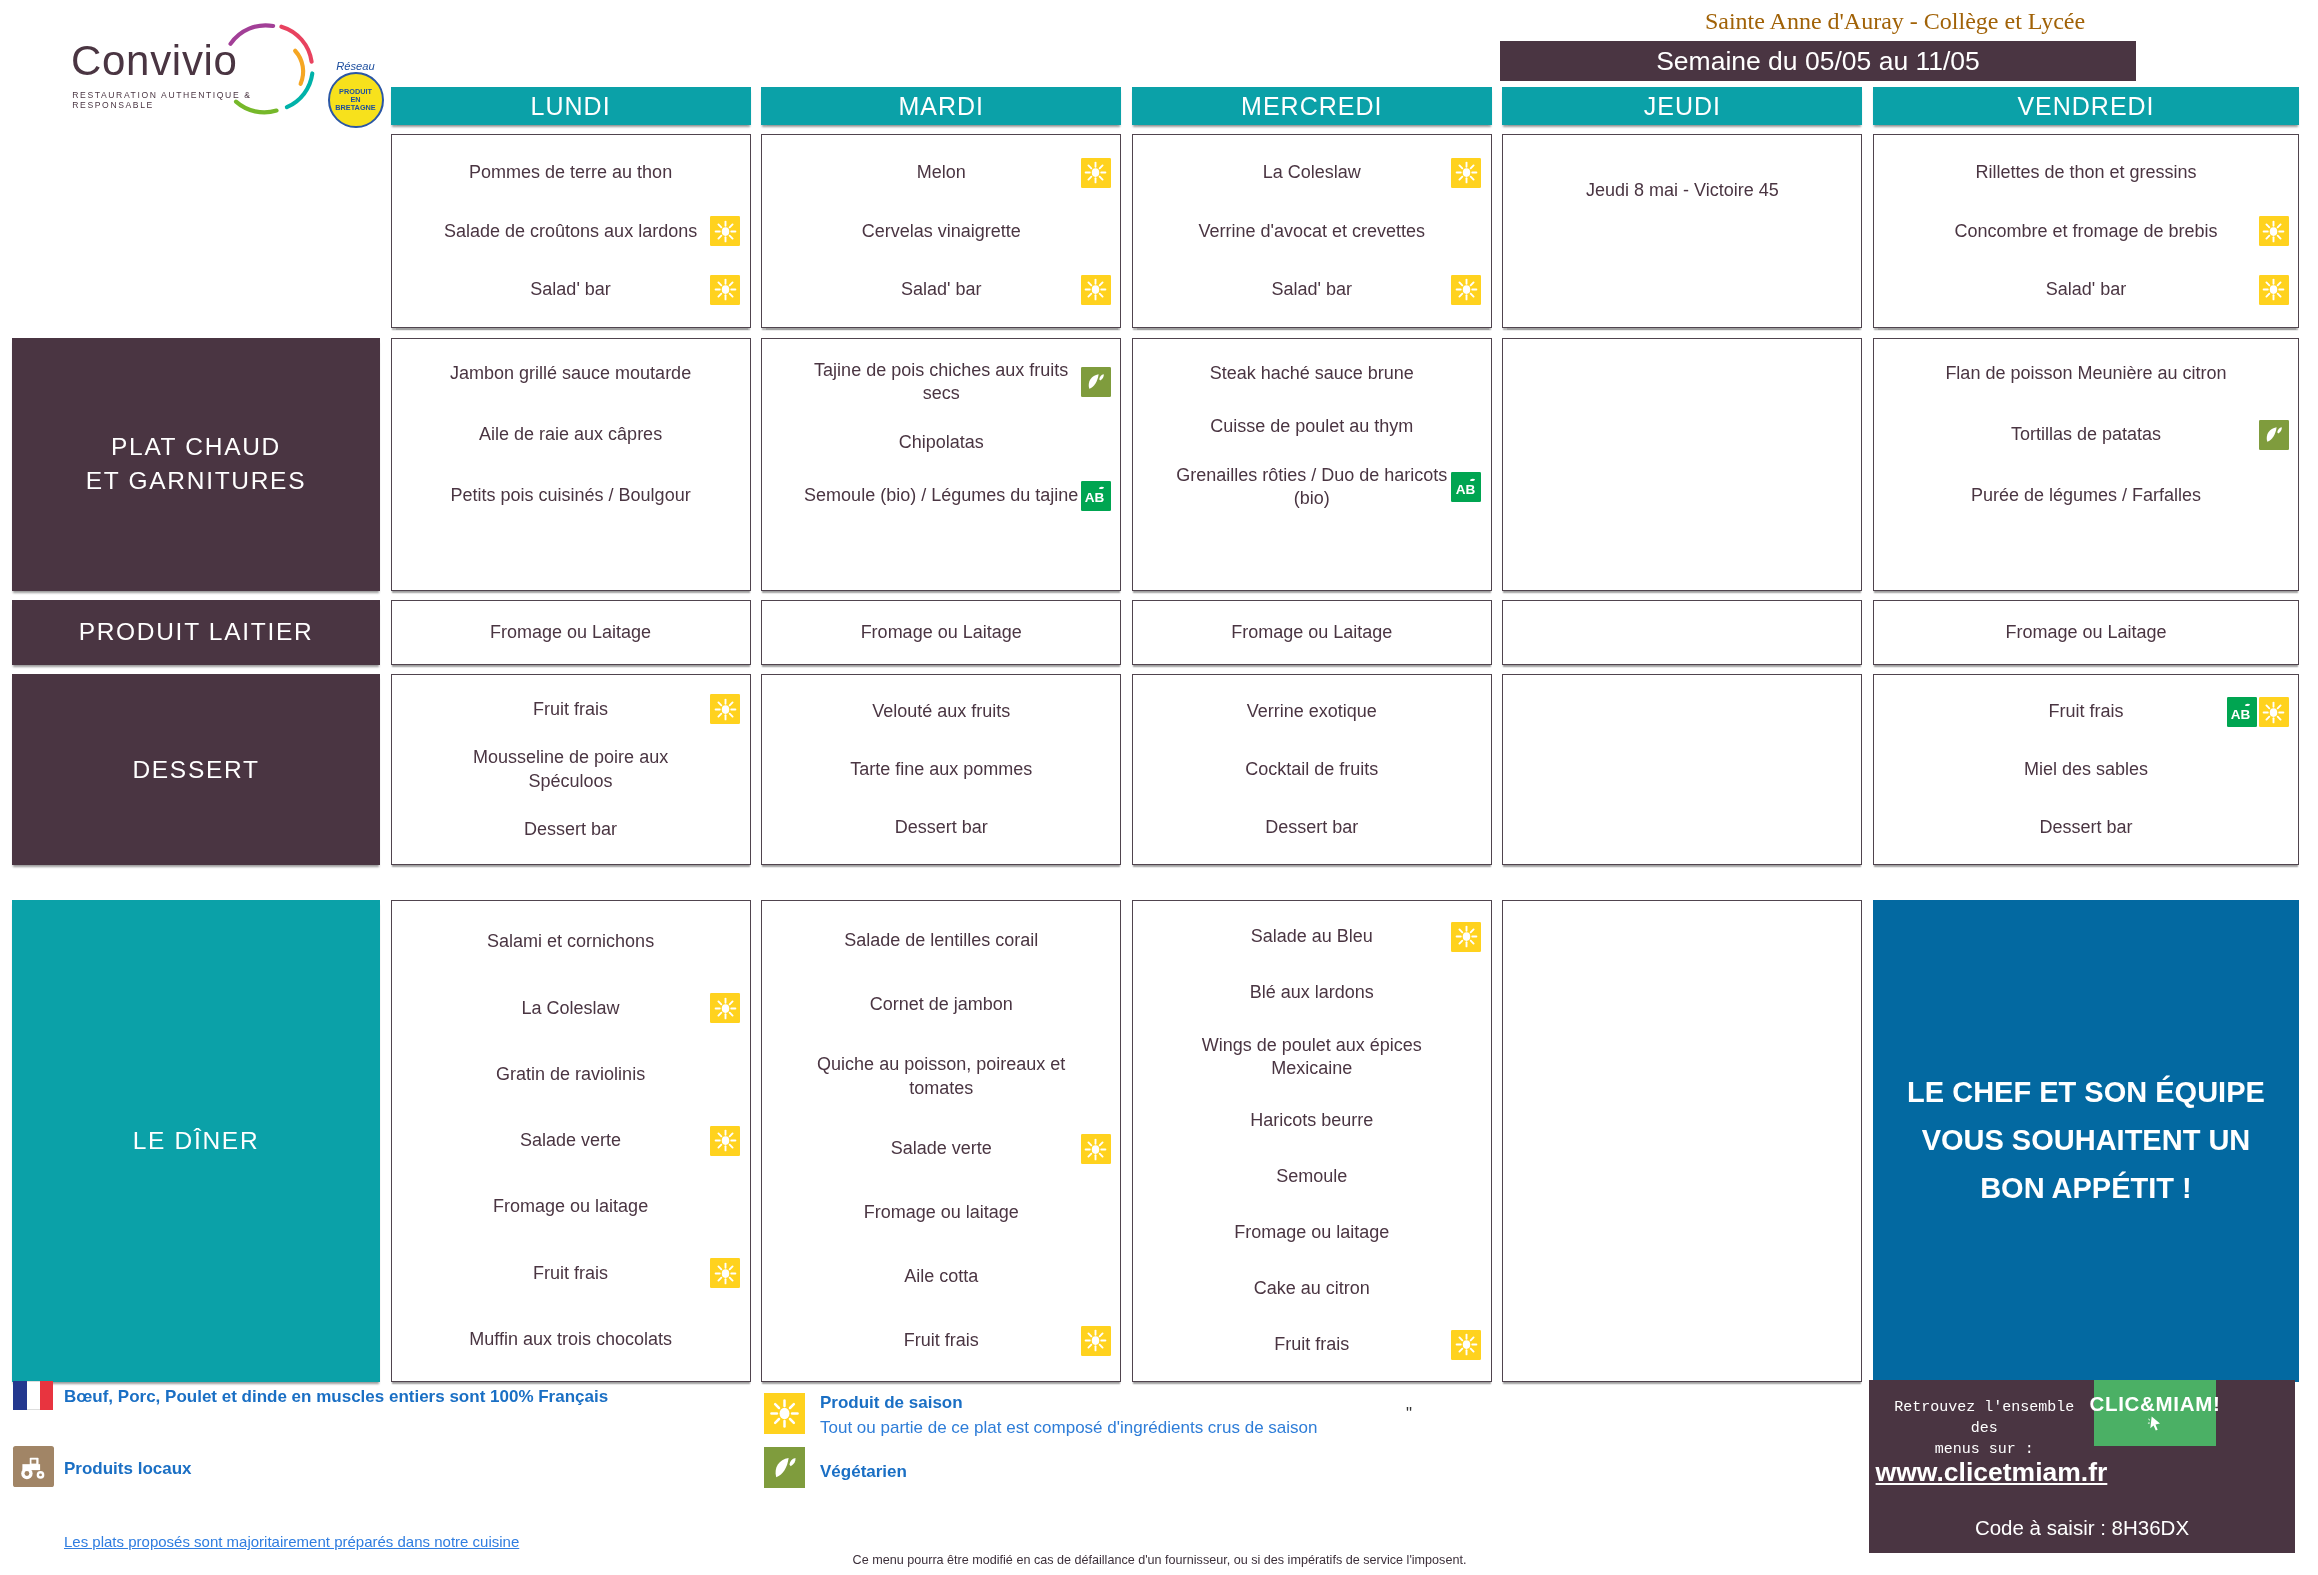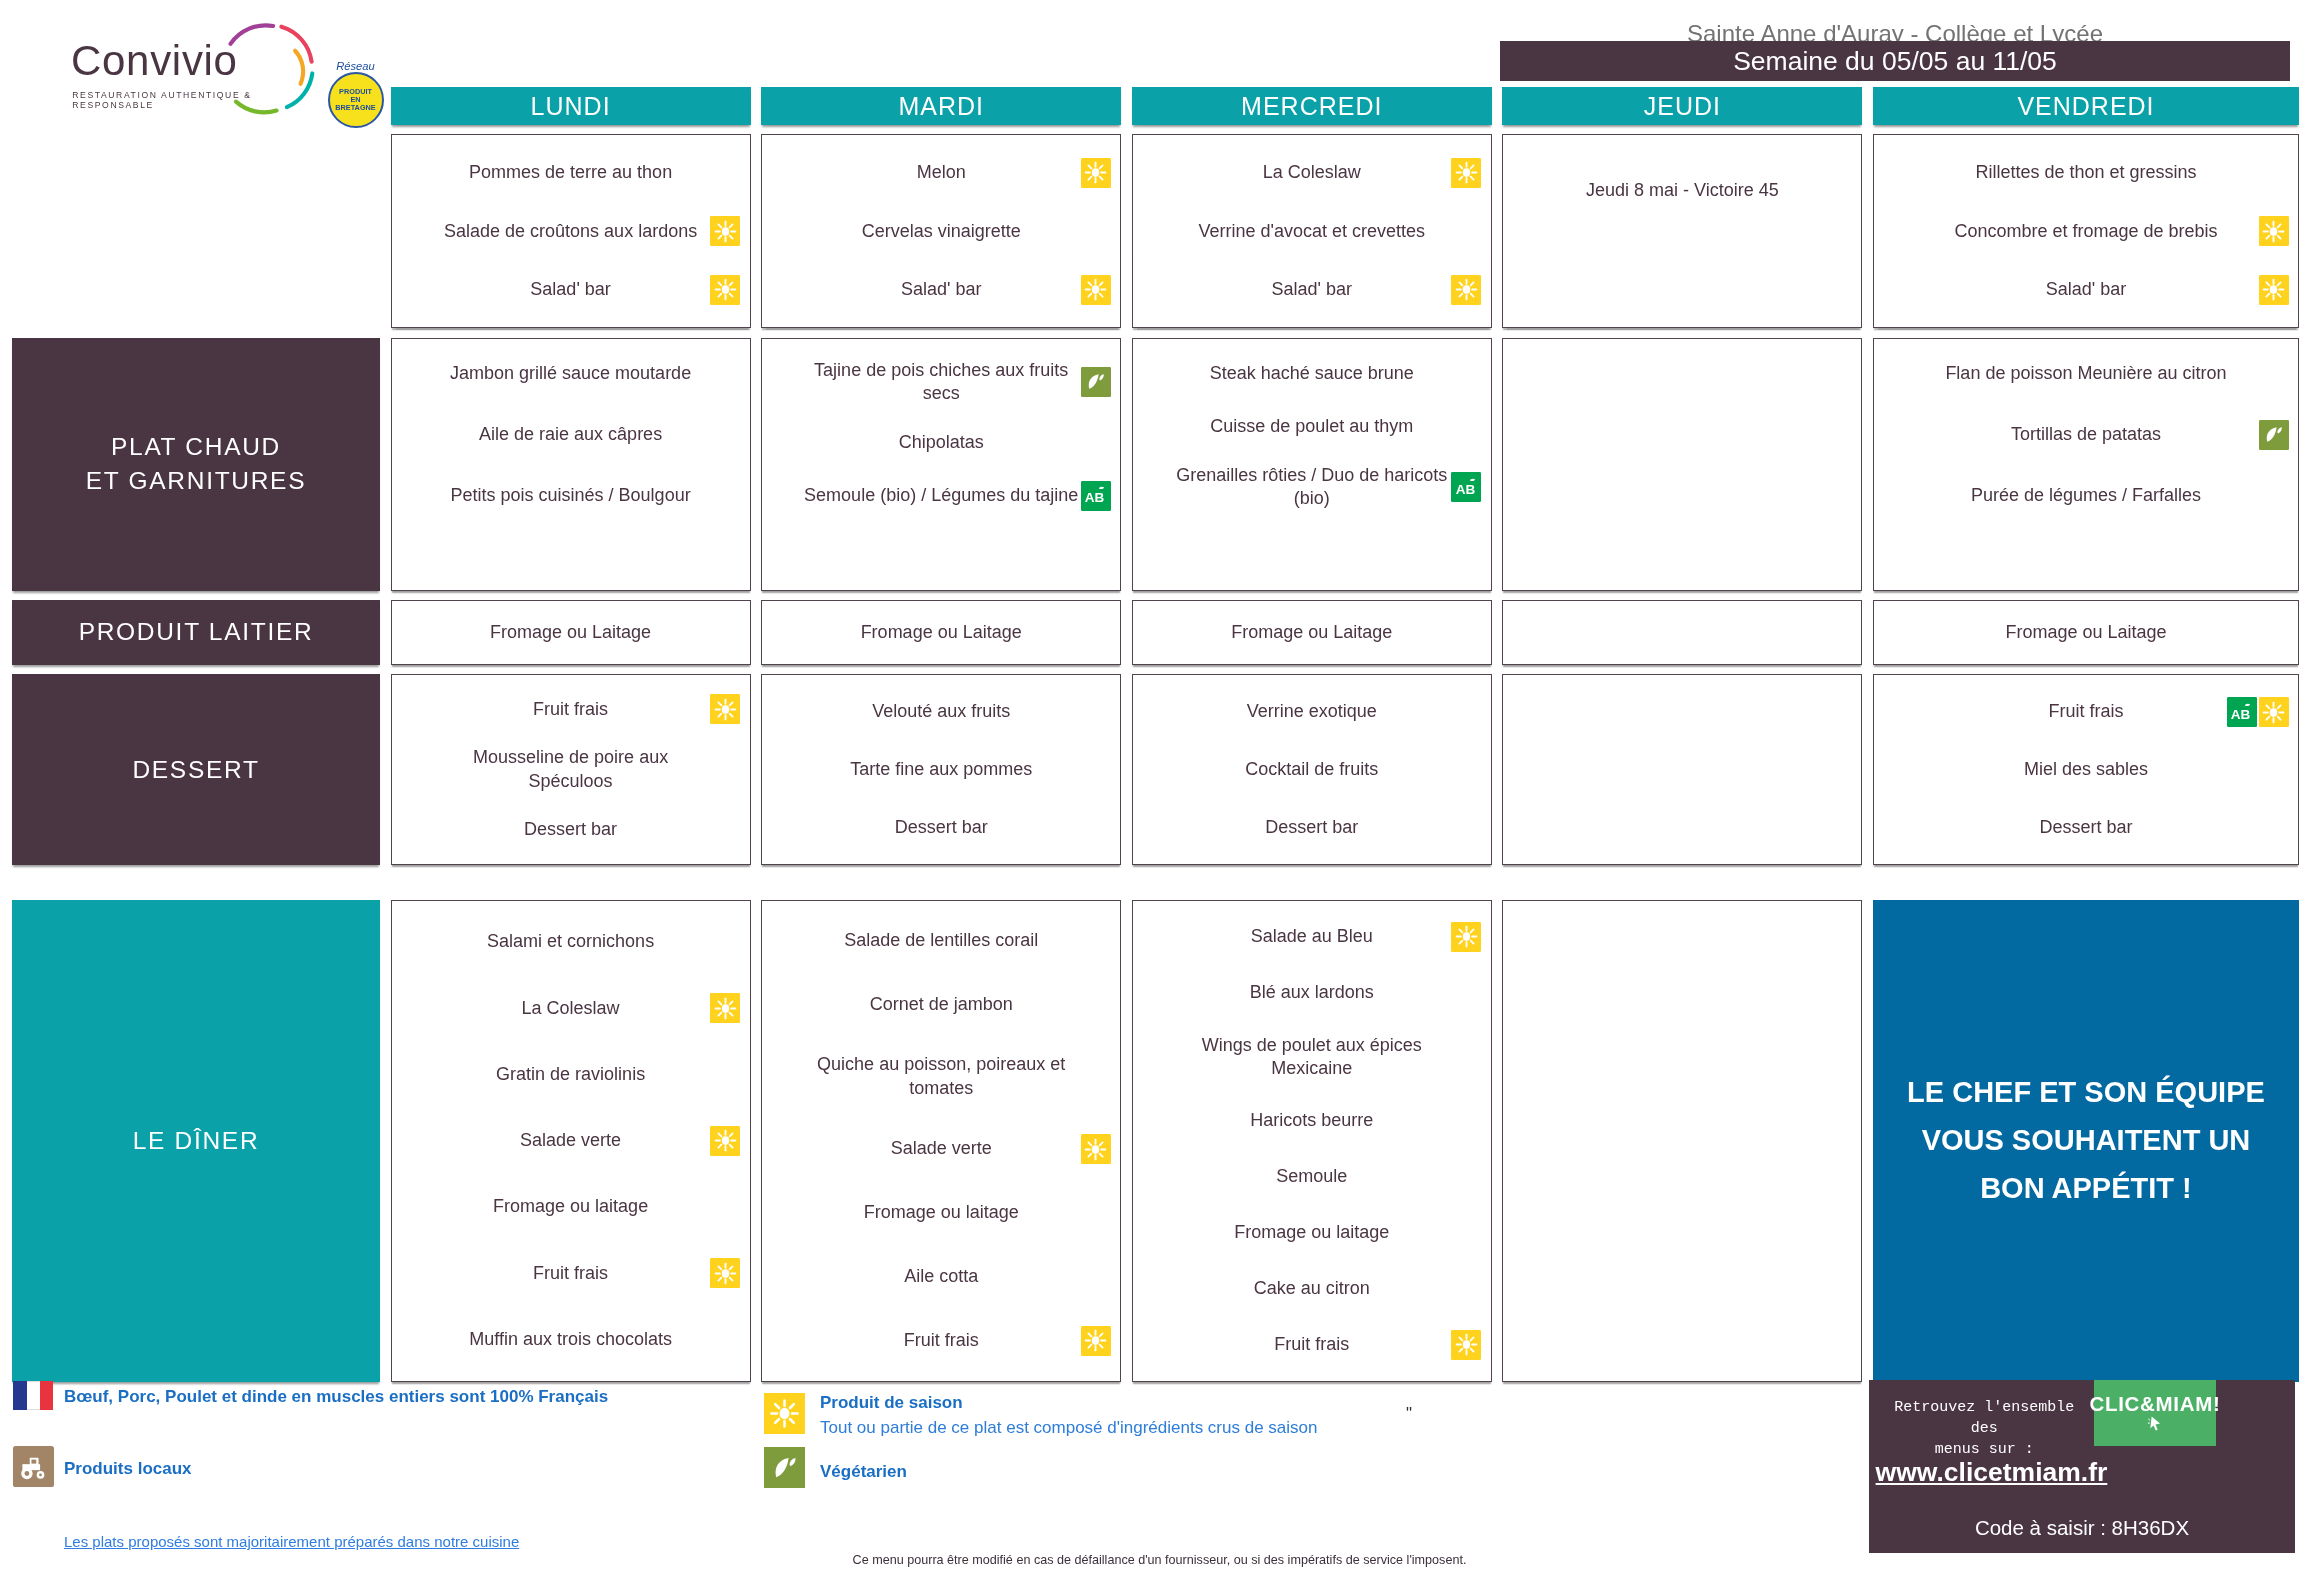--- a/index.html
+++ b/index.html
@@ -9,22 +9,22 @@
   
   .logo{position:absolute;left:71px;top:6.6px;width:265px;height:126px;}
   .logo-arcs{position:absolute;left:99px;top:0;width:165px;height:126px;}
   .logo-text{position:absolute;left:0;top:30px;font-size:42px;letter-spacing:0.7px;color:#4a3542;}
   .logo-tag{position:absolute;left:1.3px;top:83px;font-size:8.6px;letter-spacing:1.6px;color:#4a3542;}
   .badge{position:absolute;left:321px;top:60px;width:69px;height:69px;text-align:center;}
   .badge-reseau{font-size:11.2px;color:#1d4e9e;font-style:italic;line-height:12px;}
   .badge-circle{margin:0 auto;width:52px;height:52px;border-radius:50%;background:#f7e11c;
       border:2px solid #2b57a5;display:flex;align-items:center;justify-content:center;}
   .badge-circle span{font-size:7.3px;font-weight:bold;color:#1d4e9e;line-height:8px;width:42px;}
-  .title{position:absolute;left:1500px;top:20px;width:790px;text-align:center;font-size:24px;color:#737373;}
-  .week-banner{position:absolute;left:1500px;top:41px;width:790px;height:40px;background:#4a3542;
+  .title{position:absolute;left:1500px;top:8px;width:790px;text-align:center;font-size:24px;color:#a16207;font-family:Liberation Serif, serif;}
+  .week-banner{position:absolute;left:1500px;top:41px;width:636px;height:40px;background:#4a3542;
       color:#fff;font-size:26.5px;display:flex;align-items:center;justify-content:center;}
 
   
   .grid{position:absolute;left:12px;top:87px;display:grid;
         grid-template-columns:368px 360px 360px 360px 360px 426px;
         grid-template-rows:38px 194px 253px 65px 191px 16px 482px;
         column-gap:10.6px;row-gap:9.3px;}
   .c1{grid-column:1}.c2{grid-column:2}.c3{grid-column:3}.c4{grid-column:4}.c5{grid-column:5}.c6{grid-column:6}
   .r1{grid-row:1}.r2{grid-row:2}.r3{grid-row:3}.r4{grid-row:4}.r5{grid-row:5}.r7{grid-row:7}
   .dayhead{background:#0ba1a8;color:#fff;font-size:25px;letter-spacing:1px;

